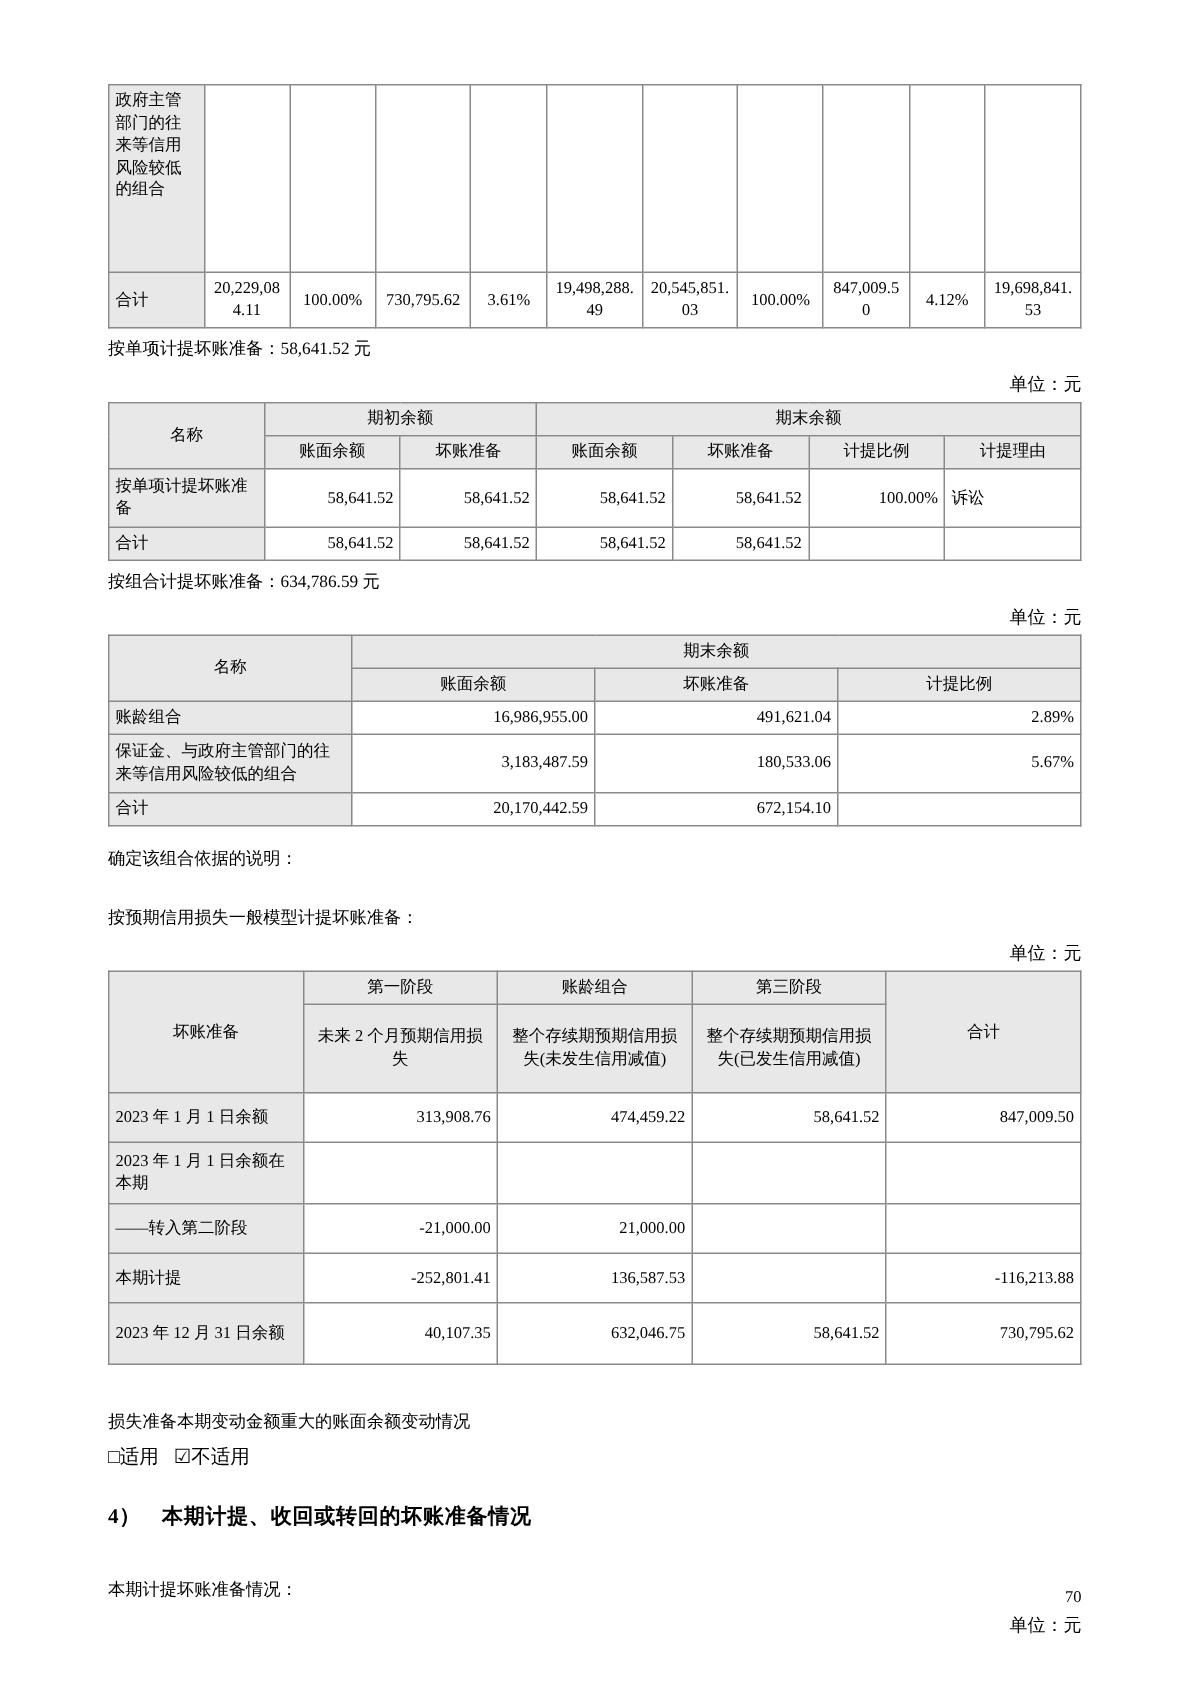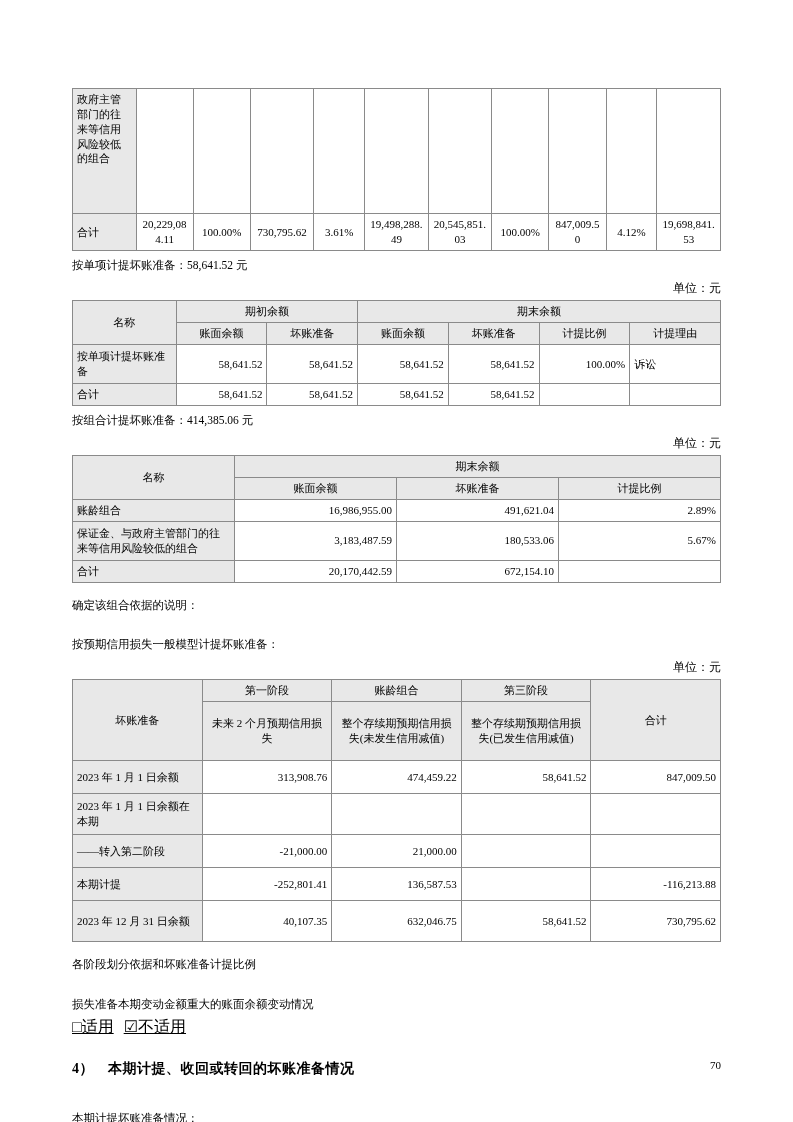--- a/index.html
+++ b/index.html
@@ -12,21 +12,21 @@
     height: 1122px;
     font-family: "Liberation Serif", "DejaVu Serif", serif;
     color: #000000;
     position: relative;
   }
   .page {
     position: relative;
     width: 793px;
     height: 1122px;
     box-sizing: border-box;
-    padding: 88px 72px 40px 72px;
+    padding: 56px 72px 40px 72px;
   }
   table {
     border-collapse: collapse;
     width: 100%;
     table-layout: fixed;
   }
   table td, table th {
     border: 1px solid #8a8a8a;
     font-size: 11px;
     line-height: 1.35;
@@ -61,23 +61,22 @@
   .heading {
     font-size: 14px;
     font-weight: bold;
     margin: 22px 0 0 0;
     letter-spacing: 0.5px;
   }
   .heading .num {
     margin-right: 14px;
   }
   .applies {
-    font-size: 16px;
+    font-size: 13px;
     margin-top: 4px;
-    text-decoration: underline;
   }
   .applies span { margin-right: 10px; }
   .pageno {
     position: absolute;
     right: 72px;
     bottom: 51px;
     font-size: 11px;
   }
   .t1 td { font-size: 11px; }
 </style>
@@ -172,21 +171,21 @@
         <td class="r">58,641.52</td>
         <td class="r">58,641.52</td>
         <td class="r">58,641.52</td>
         <td class="r">58,641.52</td>
         <td class="r"></td>
         <td class="l"></td>
       </tr>
     </tbody>
   </table>
 
-  <p class="note">按组合计提坏账准备：414,385.06 元</p>
+  <p class="note">按组合计提坏账准备：634,786.59 元</p>
 
   <p class="unit">单位：元</p>
 
   <table>
     <colgroup>
       <col style="width:25%">
         <col style="width:25%">
         <col style="width:25%">
         <col style="width:25%">
     </colgroup>
@@ -282,21 +281,20 @@
         <td class="shade l" style="height:34px;">2023 年 12 月 31 日余额</td>
         <td class="r">40,107.35</td>
         <td class="r">632,046.75</td>
         <td class="r">58,641.52</td>
         <td class="r">730,795.62</td>
       </tr>
     </tbody>
   </table>
 
   <div class="gap-sm"></div>
-  <p class="note">各阶段划分依据和坏账准备计提比例</p>
 
   <div class="gap-md"></div>
   <p class="note">损失准备本期变动金额重大的账面余额变动情况</p>
 
   <p class="applies">
     <span>□适用</span><span>☑不适用</span>
   </p>
 
   <p class="heading">
     <span class="num">4）</span><span>本期计提、收回或转回的坏账准备情况</span>

